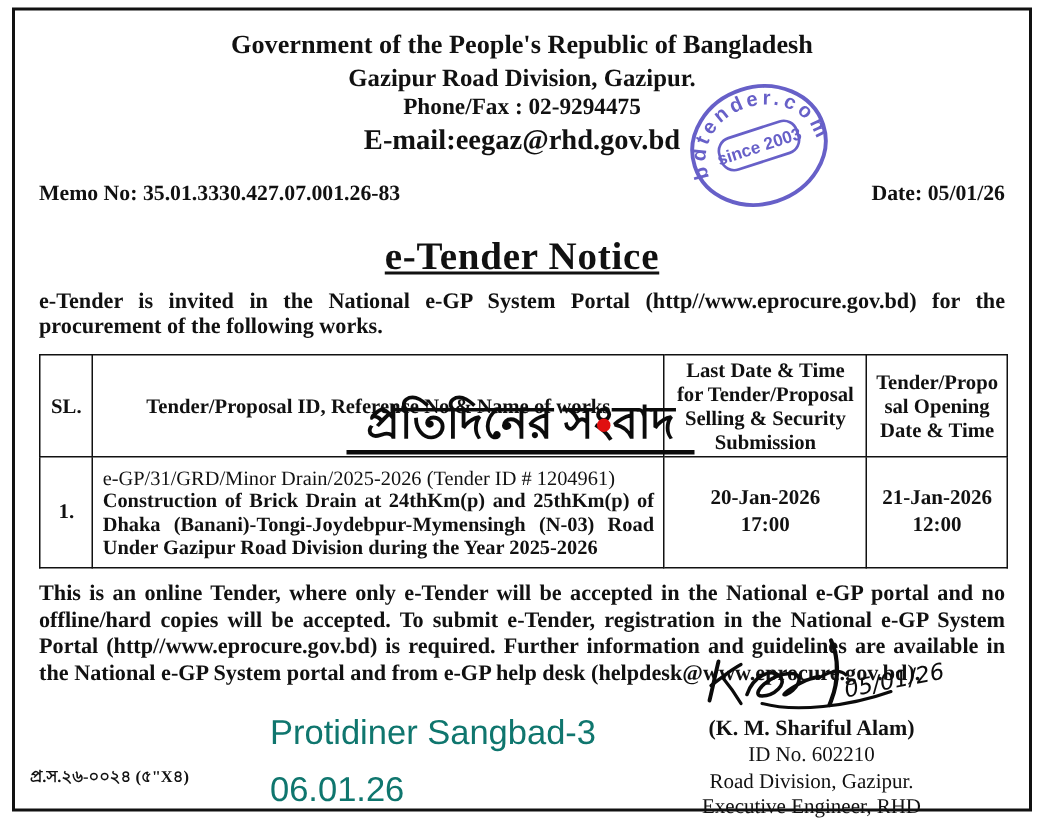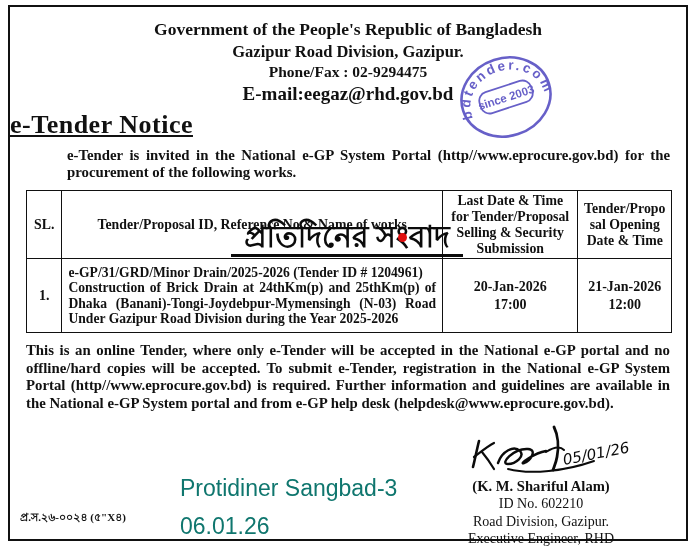--- a/index.html
+++ b/index.html
@@ -13,40 +13,40 @@
   .hdr .l1{ font-size:17.5px; font-weight:bold; }
   .hdr .l2{ font-size:16.5px; font-weight:bold; }
   .hdr .l3{ font-size:15.5px; font-weight:bold; }
   .hdr .l4{ font-size:19px; font-weight:bold; }
   
   .stamp{ position:absolute; right:128px; top:42px; width:104px; height:96px; opacity:.92; }
   
   .memoRow{ display:flex; justify-content:space-between; padding:0 16px; margin-top:14px;
     font-size:14.5px; font-weight:bold; }
   
-  .title{ text-align:left; margin-top:3px; }
+  .title{ text-align:center; margin-top:18px; }
   .title span{ font-size:26px; font-weight:bold; text-decoration:underline; letter-spacing:.5px;}
   
   .para{ padding:0 16px; font-size:14.8px; font-weight:bold; text-align:justify; line-height:1.18; }
-  .intro{ margin-top:7px;margin-left:41px; }
+  .intro{ margin-top:7px; }
   .para2{ margin-top:9px; }
   
   .tblWrap{ position:relative; margin:8px 14px 0 16px; }
   table{ border-collapse:collapse; table-layout:fixed; width:100%; }
   td,th{ border:1.5px solid #111; vertical-align:middle; padding:2px 4px; box-sizing:border-box;}
   th{ font-size:13.8px; font-weight:bold; text-align:center; line-height:1.15; }
   .c-sl{ width:5.5%; }
   .c-works{ width:59%; }
   .c-last{ width:21%; }
   .c-open{ width:14.5%; overflow-wrap:anywhere; }
   .rowH{ height:66px; }
   .rowD{ height:74px; }
   td.sl{ font-size:14px; font-weight:bold; text-align:center; }
   td.works{ font-size:13.6px; text-align:justify; line-height:1.14; padding:2px 6px; font-weight:bold;}
-  .works .ref{ font-weight:bold; }
+  .works .ref{ font-weight:normal; }
   td.dt{ font-size:14px; font-weight:bold; text-align:center; line-height:1.25; }
   
   .wm{ position:absolute; left:205px; top:32px; width:232px; text-align:center;
        font-weight:bold; font-size:30px; line-height:1; color:#0b0b0b;
        border-bottom:3px solid #0b0b0b; padding-bottom:2px; background:transparent; z-index:3;}
   .wm .dot{ position:absolute; right:56px; top:11px; width:9px; height:9px; border-radius:50%;}
   
   .bottom{ position:absolute; left:0; right:0; top:418px; height:115px; }
   .redmark{ position:absolute; left:170px; top:45px;
             font-family:"Liberation Sans", sans-serif; font-size:23px; line-height:1.65; }
@@ -75,20 +75,24 @@
         <rect x="25" y="37" width="54" height="22" rx="9" stroke-width="1.8"></rect>
         <path id="stampArc" d="M 15,62 A 38,33 0 1 1 89,62" stroke="none"></path>
         <text font-family="Liberation Sans, sans-serif" font-size="13.5" font-weight="bold" fill="#5b53c4" stroke="none" letter-spacing="2.5">
           <textPath href="#stampArc" startOffset="4">bdtender.com</textPath>
         </text>
         <text x="52" y="52.5" text-anchor="middle" font-family="Liberation Sans, sans-serif" font-size="11.5" font-weight="bold" fill="#5b53c4" stroke="none">since 2003</text>
       </g>
     </svg>
   </div>
 
+  <div class="memoRow">
+    <span>Memo No: 35.01.3330.427.07.001.26-83</span>
+    <span>Date: 05/01/26</span>
+  </div>
 
   <div class="title">
     <span>e-Tender Notice</span>
   </div>
 
   <div class="para intro">e-Tender is invited in the National e-GP System Portal (http//www.eprocure.gov.bd) for the procurement of the following works.</div>
 
   <div class="tblWrap">
     <table>
       <colgroup>

